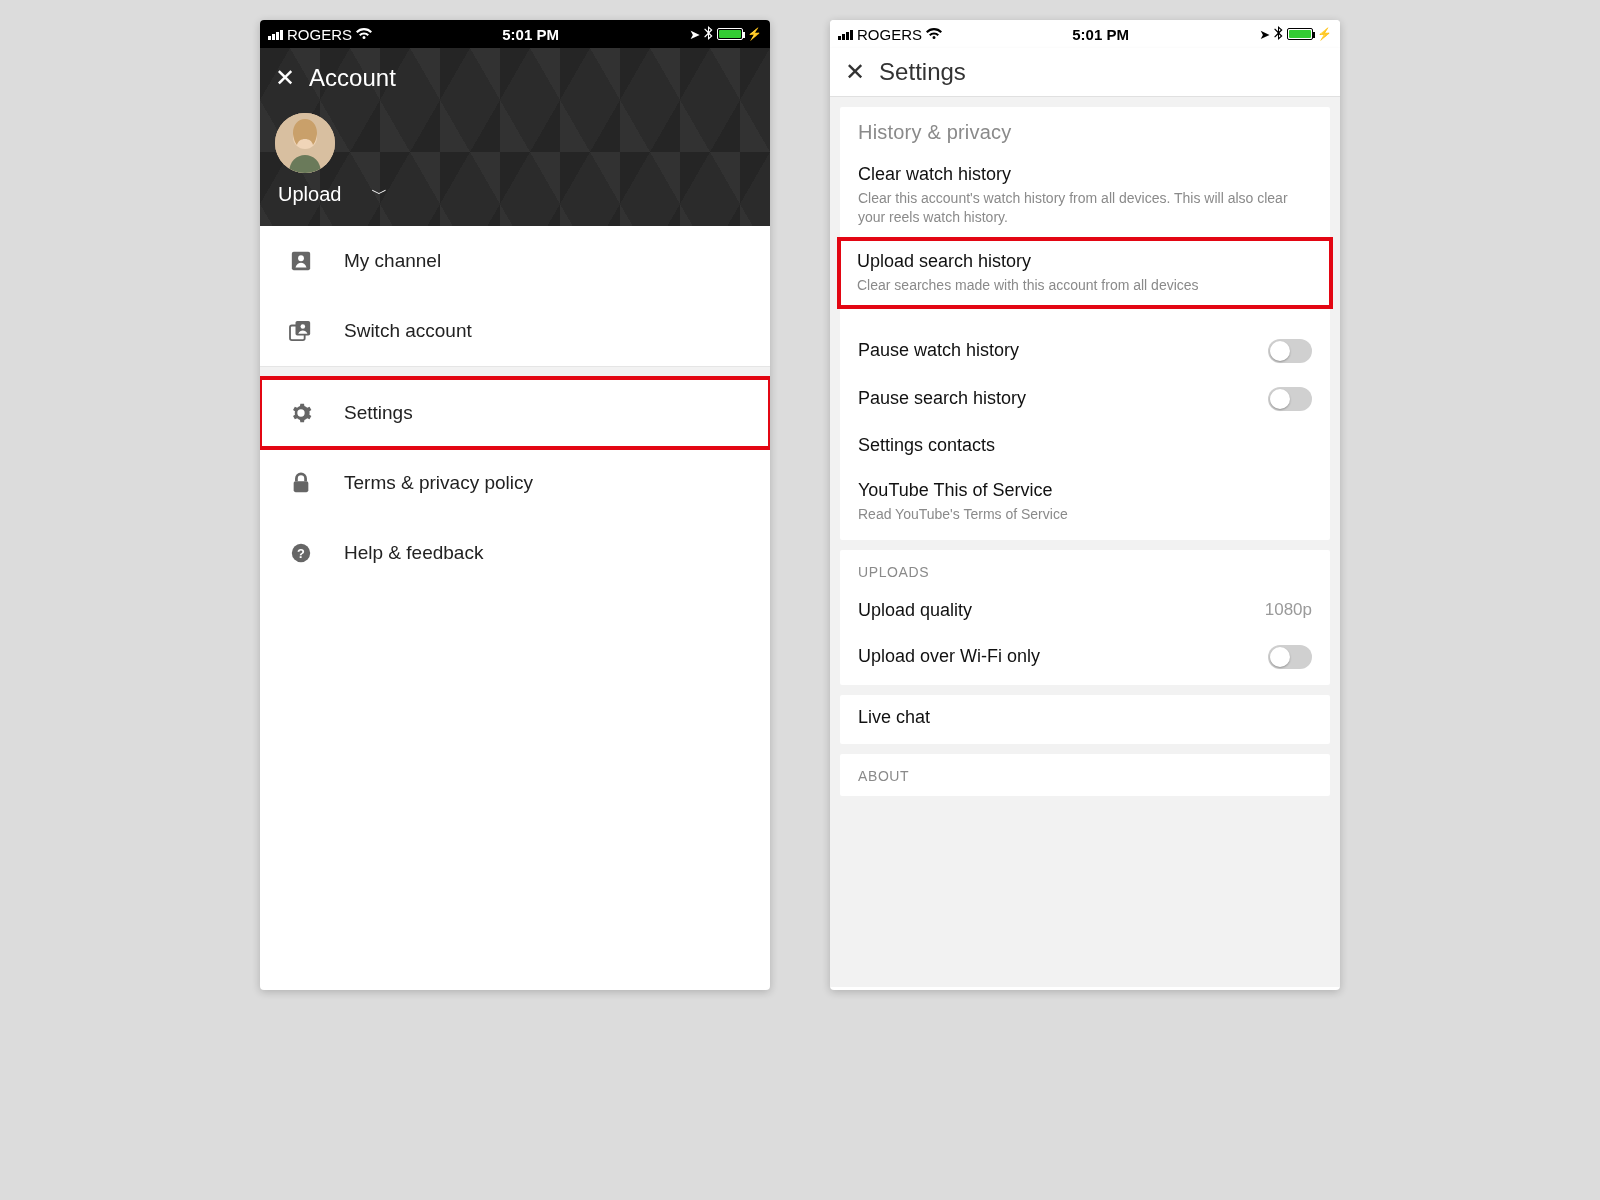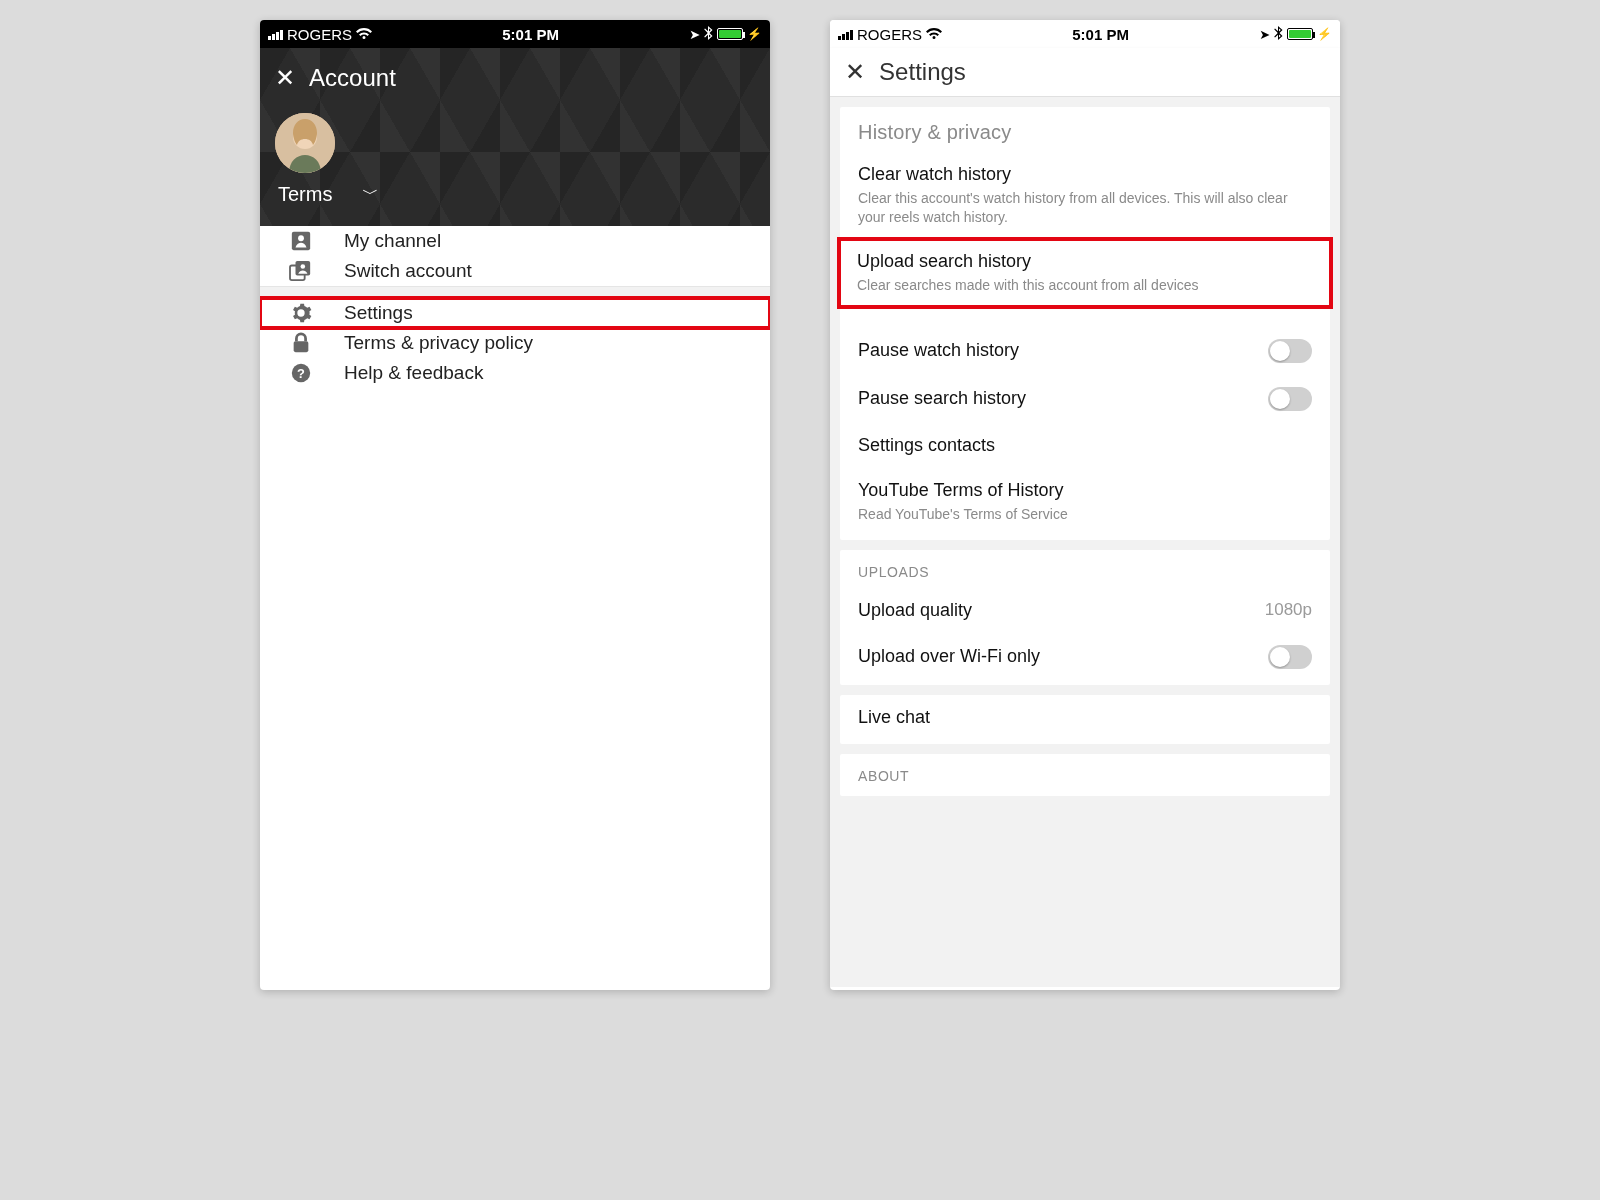--- a/index.html
+++ b/index.html
@@ -74,21 +74,21 @@
     display:flex; align-items:center; justify-content:center; overflow:hidden;
   }
   .avatar svg { width: 100%; height:100%; }
   .user-name-row { display:flex; align-items:center; gap:30px; margin-top:10px; padding-left:3px;}
   .user-name { font-size:20px; }
   .chevron-down { font-size:16px; }
 
   .menu-list { background:#fff; }
   .menu-item {
     display:flex; align-items:center; gap:30px;
-    padding: 4px 28px; font-size:19px; color:#222; cursor:pointer;
+    padding: 24px 28px; font-size:19px; color:#222; cursor:pointer;
   }
   .menu-icon { width:26px; display:flex; justify-content:center; color:#666; }
   .menu-divider { height:12px; background:#f2f2f2; border-top:1px solid #e5e5e5; border-bottom:1px solid #e5e5e5; }
   .highlight-red { outline: 4px solid #e30613; outline-offset:-2px; }
 
   
   .settings-header {
     background:#fff; border-bottom:1px solid #e0e0e0;
     display:flex; align-items:center; gap:14px;
     padding: 10px 15px; box-shadow: 0 1px 3px rgba(0,0,0,0.08);
@@ -162,21 +162,21 @@
       <div class="avatar">
         <svg viewBox="0 0 60 60">
             <rect width="60" height="60" fill="#d8bfa0"></rect>
             <circle cx="30" cy="24" r="12" fill="#f0d5b8"></circle>
             <path d="M14 60c0-12 8-18 16-18s16 6 16 18z" fill="#6a7a5a"></path>
             <path d="M18 20c0-8 5-14 12-14s12 6 12 14c0 4-2 10-4 12-1-4-4-6-8-6s-7 2-8 6c-2-2-4-8-4-12z" fill="#c9a06a"></path>
           </svg>
       </div>
     </div>
     <div class="user-name-row">
-      <span class="user-name">Terms</span>
+      <span class="user-name">Upload</span>
       <span class="chevron-down">﹀</span>
     </div>
   </div>
 
   <div class="menu-list">
     <div class="menu-item">
       <span class="menu-icon">
         <svg width="22" height="22" viewBox="0 0 24 24">
             <rect x="2" y="2" width="20" height="20" rx="2" fill="#666"></rect>
             <circle cx="12" cy="9" r="3.2" fill="#fff"></circle>
@@ -301,21 +301,21 @@
       </div>
 
       <div class="setting-row">
         <div class="setting-text">
           <span class="setting-title">Settings contacts</span>
         </div>
       </div>
 
       <div class="setting-row">
         <div class="setting-text">
-          <span class="setting-title">YouTube Terms of History</span>
+          <span class="setting-title">YouTube This of Service</span>
           <span class="setting-sub">Read YouTube's Terms of Service</span>
         </div>
       </div>
     </div>
 
     <div class="section">
       <div class="section-header caps">UPLOADS</div>
 
       <div class="setting-row">
         <div class="setting-text">

